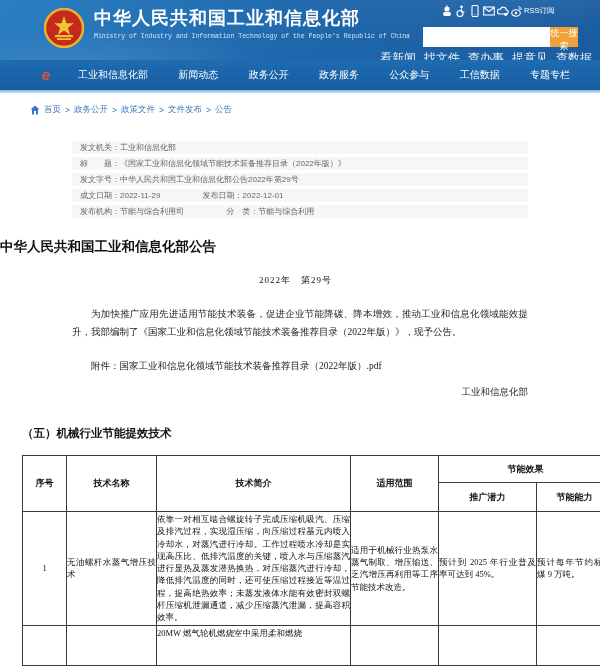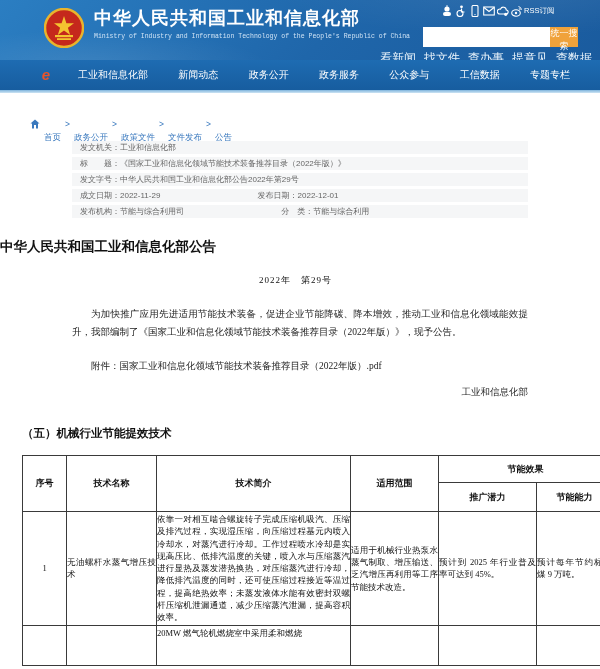--- a/index.html
+++ b/index.html
@@ -39,30 +39,30 @@
     display:flex; align-items:center;
   }
   .nav-logo { width:16px; height:16px; margin-left:38px; color:#e8542a; font-weight:bold; font-size:15px; font-style:italic; line-height:16px; text-align:center; cursor:pointer; }
   .nav-items { flex:1; display:flex; justify-content:space-between; padding:0 30px 0 24px; }
   .nav-item { color:#fff; font-size:10px; cursor:pointer; white-space:nowrap; }
   .nav-strip { position:absolute; left:0; top:90px; width:600px; height:3px;
     background:linear-gradient(180deg,#7fb4dd, #cde4f3); }
 
   
   .breadcrumb { position:absolute; left:30px; top:104px; display:flex; align-items:center; gap:4px; font-size:8.5px; color:#3a79be; }
-  .crumb { color:#3a79be; cursor:pointer; white-space:nowrap;margin-top:28px; }
+  .crumb { color:#3a79be; cursor:pointer; white-space:nowrap; }
   .crumb-sep { color:#3a79be; }
   .home-icon { width:10px; height:10px; }
 
   
   .meta { position:absolute; left:72px; top:141px; width:456px; }
   .meta-row { background:#f5f6f7; height:13px; line-height:13px; margin-bottom:3px; padding-left:8px; font-size:8px; color:#666; white-space:nowrap; overflow:hidden; }
   .meta-label { color:#666; }
   .meta-value { color:#666; }
-  .meta-pair2 { display:inline-block; margin-left:95px; }
+  .meta-pair2 { display:inline-block; margin-left:40px; }
 
   
   .doc-title { position:absolute; left:0; top:238px; width:600px; font-family:"Liberation Serif", serif; font-weight:bold; font-size:13.5px; color:#111; }
   .doc-issue { position:absolute; left:0; top:274px; width:591px; text-align:center; font-family:"Liberation Serif", serif; font-size:9px; color:#111; letter-spacing:1px; }
   .doc-body { position:absolute; left:72px; top:306px; width:456px; font-family:"Liberation Serif", serif; font-size:9.5px; color:#222; line-height:17.5px; text-align:justify; text-indent:2em; }
   .doc-attach { position:absolute; left:72px; top:360px; width:456px; font-family:"Liberation Serif", serif; font-size:9.5px; color:#222; text-indent:2em; }
   .doc-attach .attach-link { cursor:pointer; }
   .doc-sign { position:absolute; left:72px; top:384px; width:456px; text-align:right; font-family:"Liberation Serif", serif; font-size:9.5px; color:#222; line-height:17px; }
 
   

